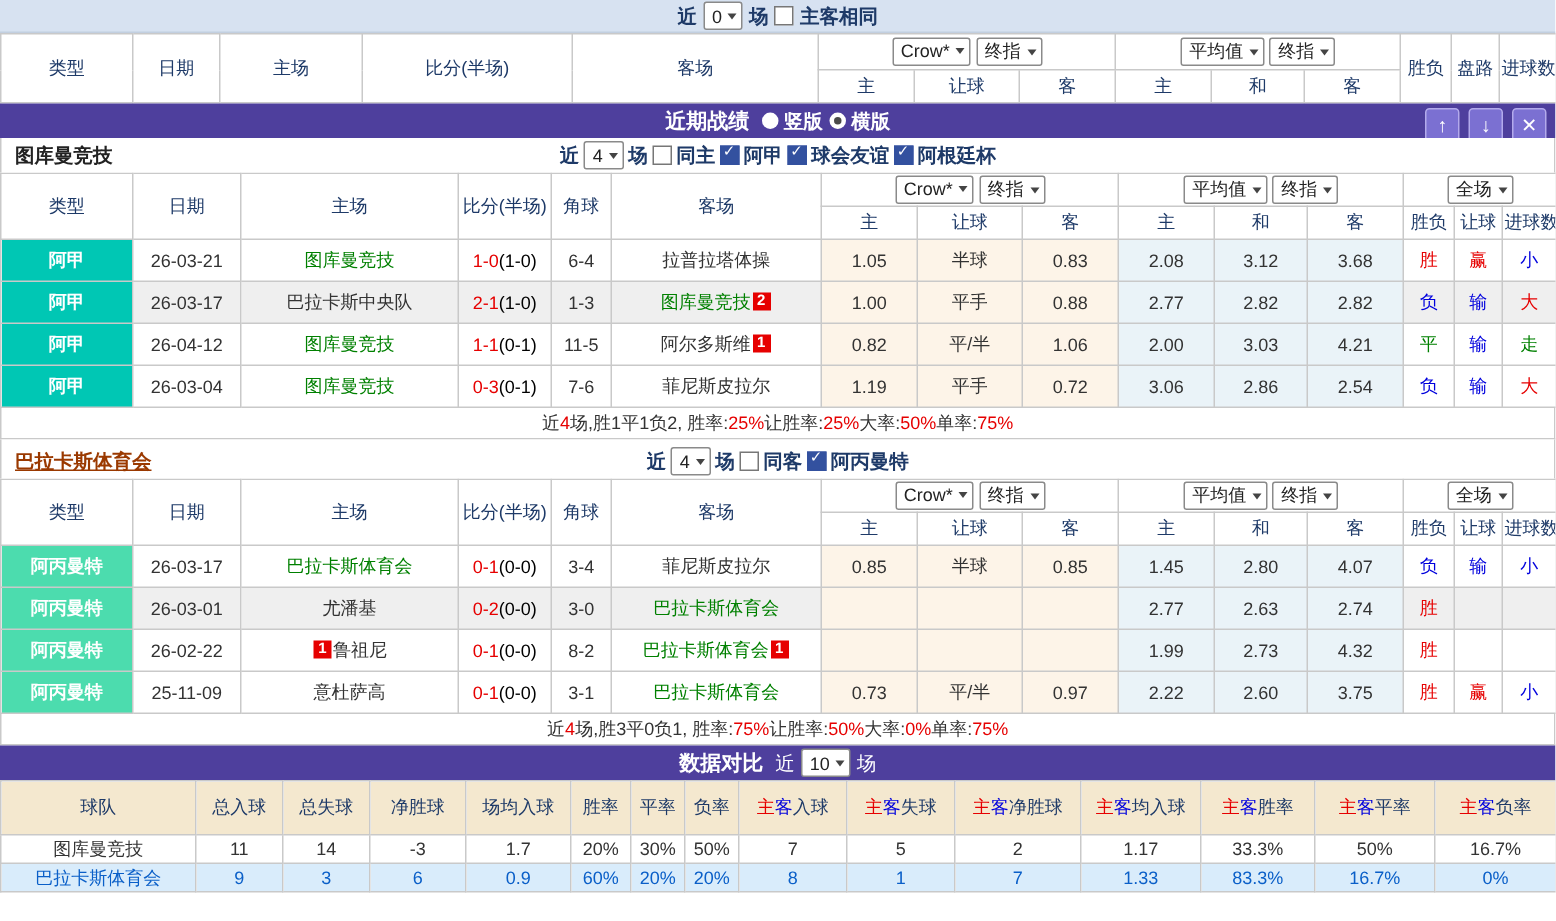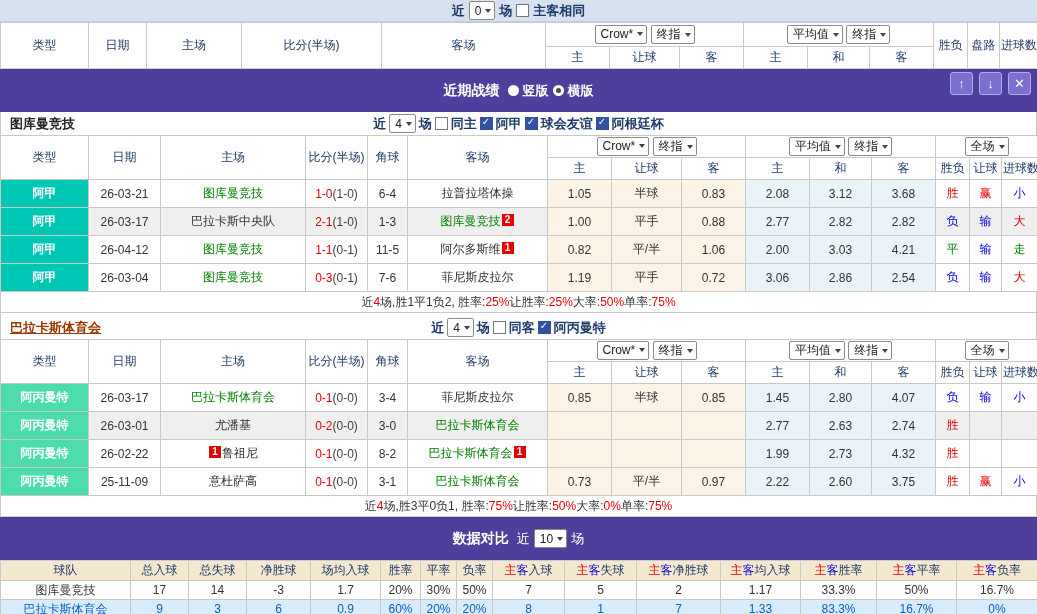--- a/index.html
+++ b/index.html
@@ -2,21 +2,21 @@
 <html><head>
 <meta charset="utf-8">
 <style>
   html,body{margin:0;padding:0}
   body{width:1037px;height:614px;overflow:hidden;background:#fff;
        font-family:"Liberation Sans","DejaVu Sans",sans-serif;-webkit-font-smoothing:antialiased}
   .page{width:1037px}
   
   .pbar{background:#4e3f9d;color:#fff;font-weight:bold;font-size:14px;
         display:flex;align-items:center;justify-content:center;height:27px;position:relative}
-  .pbar.h28{height:43px}
+  .pbar.h28{height:23px}
   .pbar .sub{font-weight:bold;font-size:13px;margin-left:8px;display:inline-flex;align-items:center;gap:4px}
   
   .winbtns{position:absolute;right:6px;top:3px;display:flex;gap:6px}
   .wbtn{width:21px;height:21px;background:#7b70d2;border:1px solid #b3aaec;border-radius:3px;
         color:#fff;font-size:13px;font-weight:bold;display:flex;align-items:center;justify-content:center;cursor:pointer}
   
   .radio{width:11px;height:11px;border-radius:50%;background:#fff;display:inline-block;position:relative}
   .radio.sel::after{content:"";position:absolute;left:3px;top:3px;width:5px;height:5px;border-radius:50%;background:#4a4a4a}
   
   .f1{height:21px;background:#d7e2f1;display:flex;align-items:center;justify-content:center;gap:4px;
@@ -44,34 +44,34 @@
   .ddcell{background:#fff}
   .ddcell .dd{margin:0 0}
   
   .o1{background:#fdf4e8}
   .o2{background:#eaf3f8}
   tr.even td:not(.o1):not(.o2):not(.tA):not(.tB){background:#efefef}
   .tA{background:#00c7b4;color:#fff;font-weight:bold}
   .tB{background:#4cdcae;color:#fff;font-weight:bold}
   
   .ft{color:#e60000}
-  .ht{color:#404040}
+  .ht{color:#000000}
   [data-c="red"]{color:#e60000}
   [data-c="blue"]{color:#0000dd}
   [data-c="green"]{color:#008000}
   .tm span.nm{cursor:pointer}
   .badge{display:inline-block;background:#e60000;color:#fff;font-size:10px;font-weight:bold;line-height:12px;
          min-width:8px;padding:0 2px;margin:0 1px;vertical-align:2px}
   .badge:empty{display:none}
   
   .sum{height:20px;display:flex;align-items:center;justify-content:center;font-size:12px;color:#333;
        border:1px solid #c9c9c9;border-top:none}
   .sum .r{color:#e60000}
   
-  table.ct tr.h{height:20px} table.ct tr.d{height:19px}
+  table.ct tr.h{height:36px} table.ct tr.d{height:19px}
   table.ct tr.h td{background:#f4e8cf;color:#1e3a68}
   table.ct .ph{color:#e60000} table.ct .pa{color:#0000dd}
   tr.rowb td{background:#d9ecfb;color:#0a5fc8}
   .gap3{height:3px;background:#fff;border-left:1px solid #c9c9c9;border-right:1px solid #c9c9c9}
 </style>
 </head>
 <body>
 
 <div class="page">
 
@@ -536,21 +536,21 @@
       <td><span class="ph">主</span><span class="pa">客</span><span>入球</span></td>
       <td><span class="ph">主</span><span class="pa">客</span><span>失球</span></td>
       <td><span class="ph">主</span><span class="pa">客</span><span>净胜球</span></td>
       <td><span class="ph">主</span><span class="pa">客</span><span>均入球</span></td>
       <td><span class="ph">主</span><span class="pa">客</span><span>胜率</span></td>
       <td><span class="ph">主</span><span class="pa">客</span><span>平率</span></td>
       <td><span class="ph">主</span><span class="pa">客</span><span>负率</span></td>
     </tr>
     <tr class="d">
       <td>图库曼竞技</td>
-      <td>17</td>
+      <td>11</td>
       <td>14</td>
       <td>-3</td>
       <td>1.7</td>
       <td>20%</td>
       <td>30%</td>
       <td>50%</td>
       <td>7</td>
       <td>5</td>
       <td>2</td>
       <td>1.17</td>

